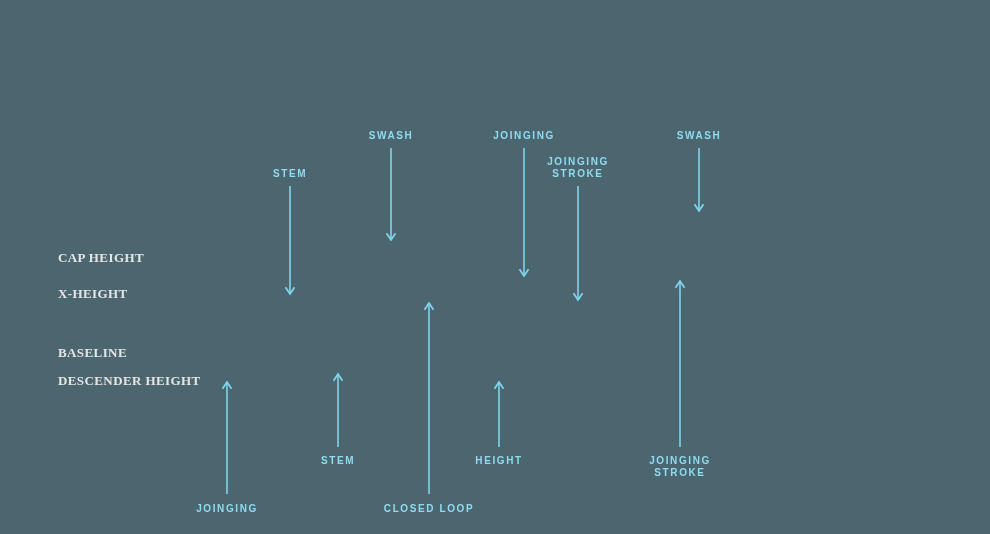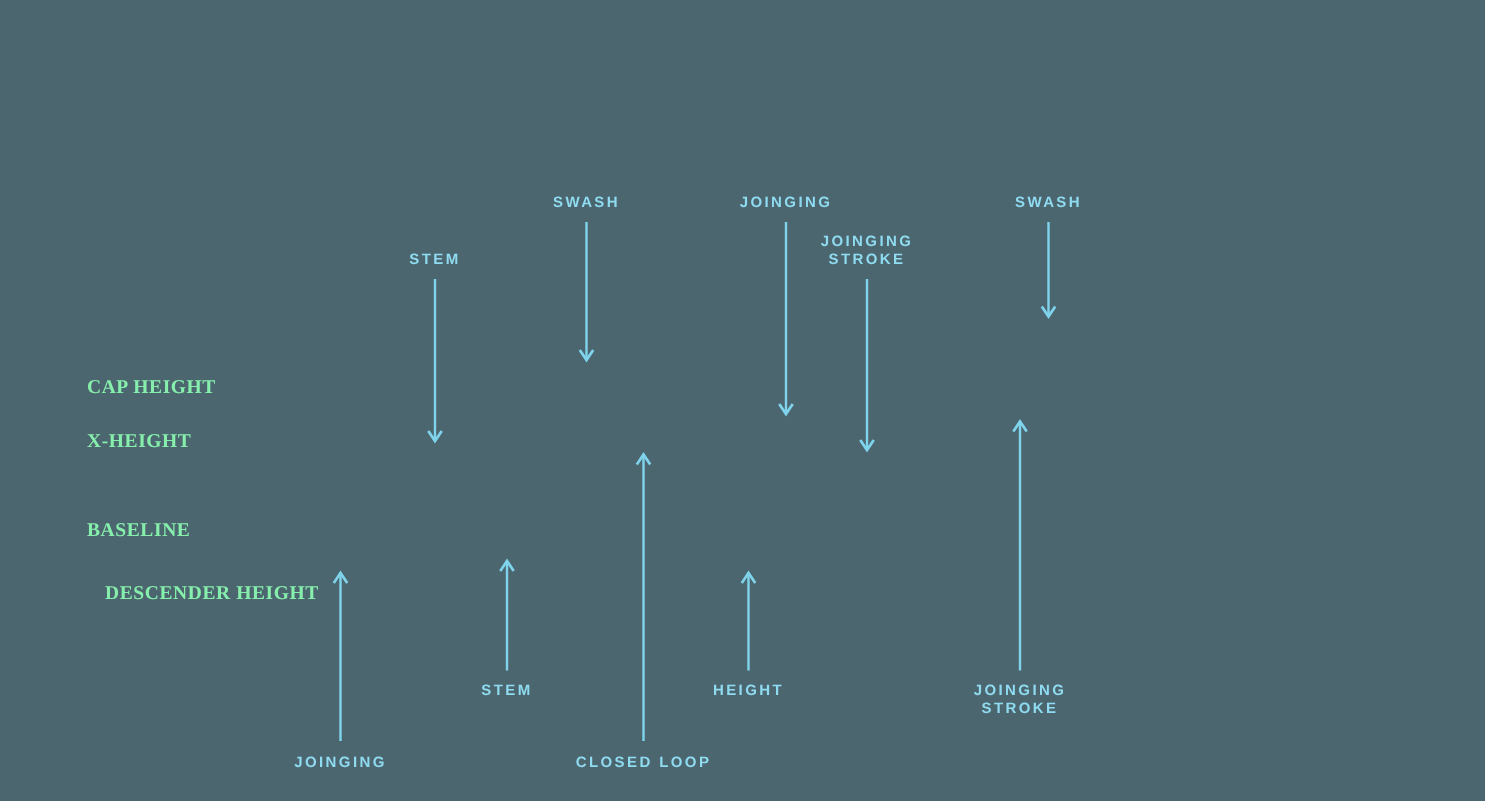--- a/index.html
+++ b/index.html
@@ -19,21 +19,21 @@
     height: 534px;
     background: #4c6670;
   }
   
   .ref-label {
     position: absolute;
     font-family: "Liberation Serif", "DejaVu Serif", serif;
     font-size: 13px;
     font-weight: 700;
     letter-spacing: 0.4px;
-    color: #86efac;
+    color: #e5e5e5;
     white-space: nowrap;
     line-height: 1;
   }
   
   .callout-label {
     position: absolute;
     font-family: "Liberation Sans", "DejaVu Sans", sans-serif;
     font-size: 10px;
     font-weight: 700;
     letter-spacing: 1.6px;
@@ -66,21 +66,21 @@
   }
 </style>
 </head>
 <body>
 
 <div id="canvas">
   <div id="ref-labels">
       <div class="ref-label" style="left: 58px; top: 251px;">CAP HEIGHT</div>
       <div class="ref-label" style="left: 58px; top: 287px;">X-HEIGHT</div>
       <div class="ref-label" style="left: 58px; top: 346px; text-align: right;">BASELINE</div>
-      <div class="ref-label" style="left: 58px; top: 388px; margin-left: 12px;">DESCENDER HEIGHT</div>
+      <div class="ref-label" style="left: 58px; top: 374px;">DESCENDER HEIGHT</div>
     </div>
   <div id="arrows">
       <div class="arrow" style="left: 280px; top: 178px; width: 20px; height: 124px;">
         <svg width="20" height="124">
           <line x1="10" x2="10" y1="8" y2="116" class="arrow-line"></line>
           <path d="M 6 110 L 10 116 L 14 110" class="arrow-head"></path>
         </svg>
       </div>
       <div class="arrow" style="left: 381px; top: 140px; width: 20px; height: 108px;">
         <svg width="20" height="108">

